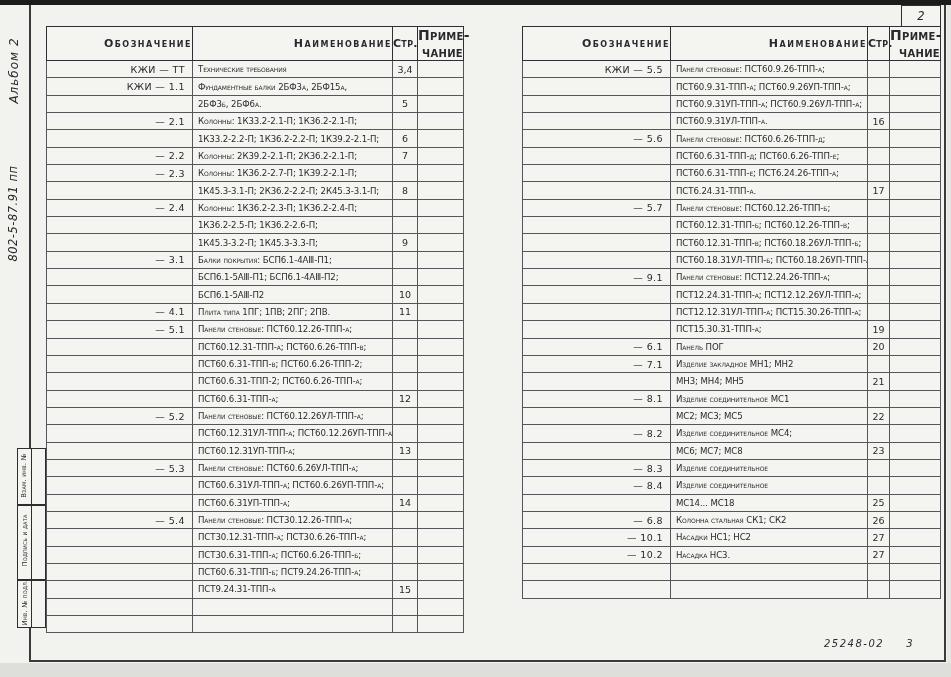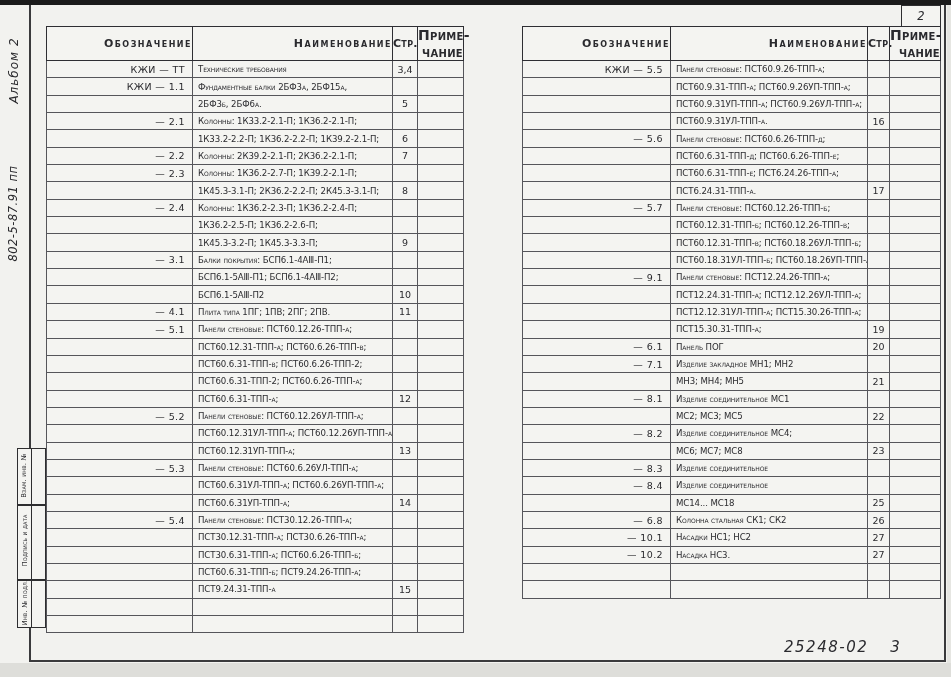--- a/index.html
+++ b/index.html
@@ -46,21 +46,21 @@
                   font-size:11px; letter-spacing:1.5px; text-align:right; vertical-align:middle; }
   .tbl thead th.h-pg   { font-size:11px; letter-spacing:0.3px; }
   .tbl thead th.h-note { font-size:14px; letter-spacing:0.3px; white-space:pre-line; line-height:1.15; }
   .tbl { border:1.5px solid #2e2e33; }
   .tbl td { height:17.35px; padding:0; vertical-align:middle; overflow:hidden; white-space:nowrap; }
   td.des { text-align:right; padding-right:7px; font-size:9.5px; letter-spacing:0.4px; }
   td.nm  { text-align:left;  padding-left:5px;  font-size:8.6px; letter-spacing:-0.1px; }
   td.nm.rt { text-align:left; padding-right:14px; }
   td.pg  { text-align:center; font-size:9.5px; }
   
-  .footer-note { position:absolute; left:784px; top:638px; font-size:15px;
+  .footer-note { position:absolute; left:824px; top:638px; font-size:10px;
                  font-style:italic; letter-spacing:1.5px; }
   .footer-note .sheet-no { margin-left:22px; }
 </style>
 </head>
 <body>
 
 <div id="scan">
   <div class="top-band"></div>
   <div class="frame-left"></div>
   <div class="frame-right"></div>

